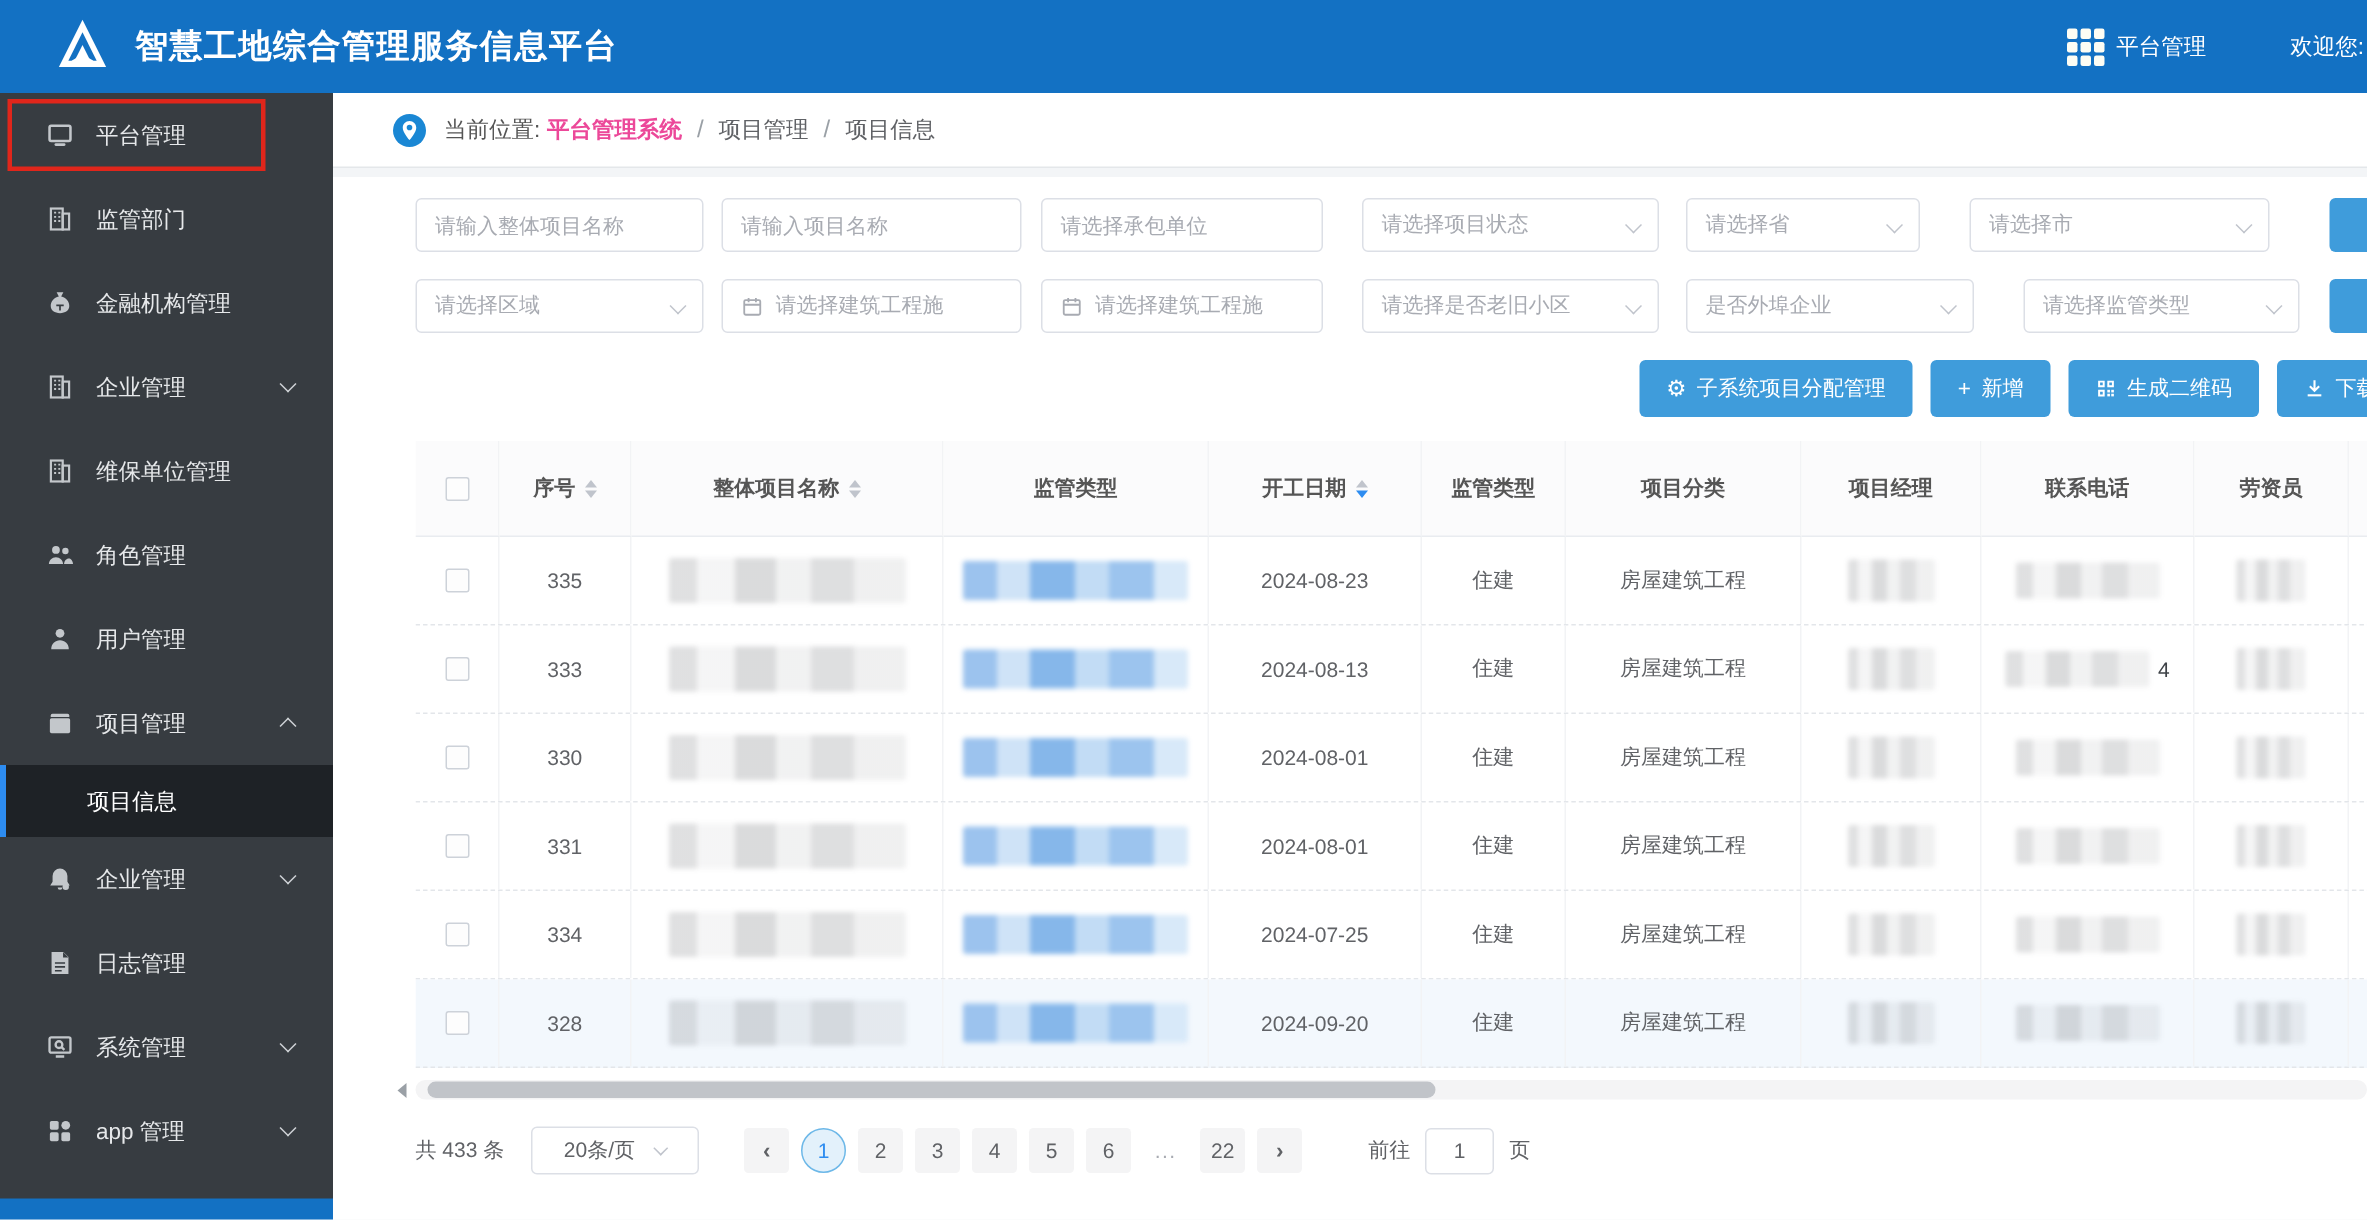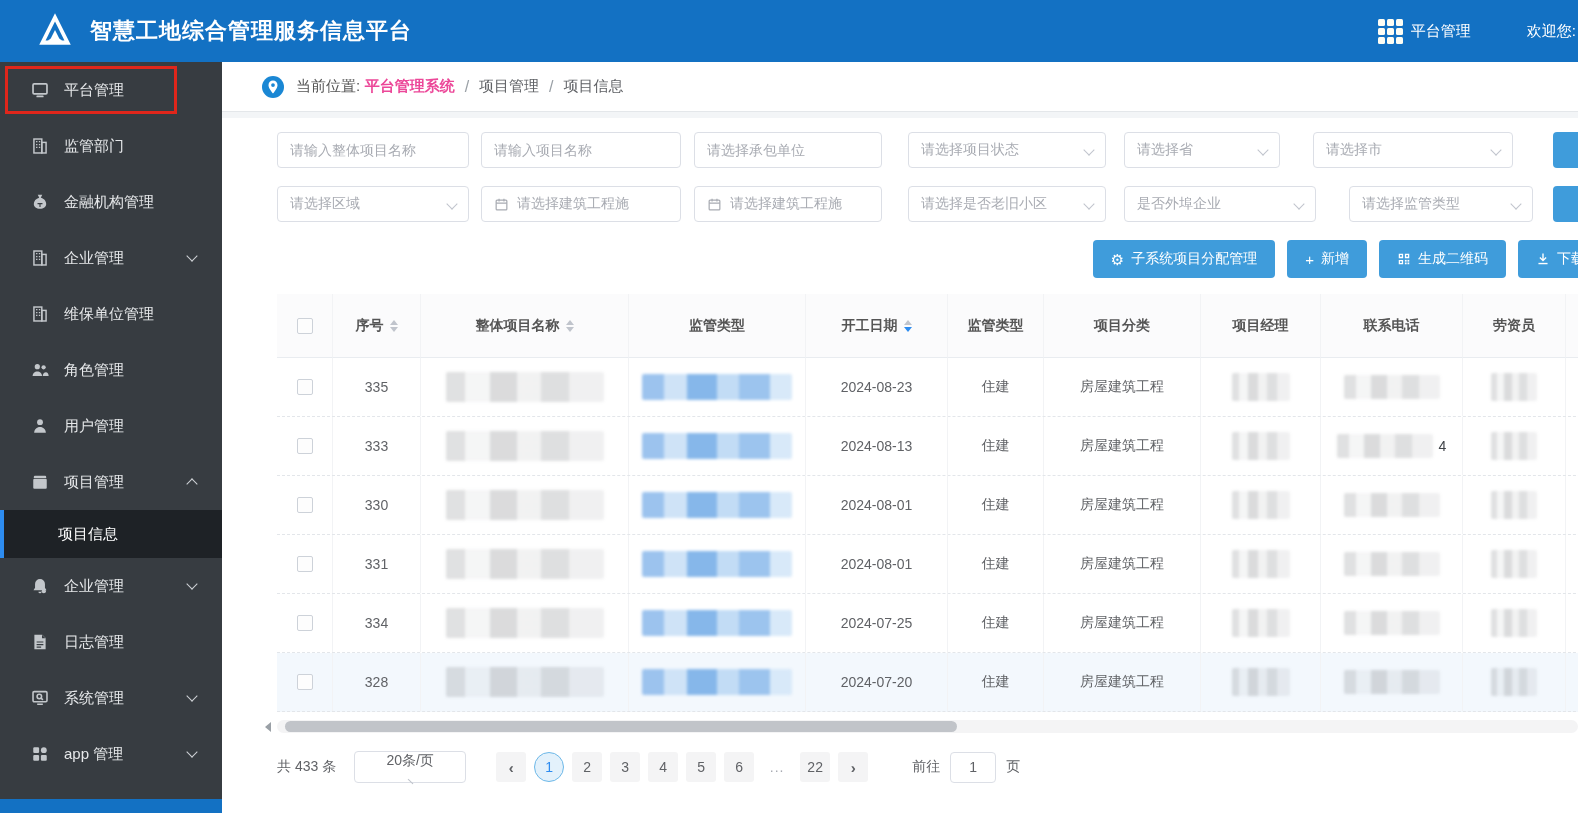--- a/index.html
+++ b/index.html
@@ -76,21 +76,21 @@
   .hint4 { margin-left:6px; color:#3f4348; font-size:14px; }
 
   
   .hscroll { width:1301px; height:13px; background:#f4f4f5; border-radius:7px; margin-top:8px; position:relative; }
   .hthumb { position:absolute; left:8px; top:1px; width:672px; height:11px; background:#c1c4c9; border-radius:6px; cursor:grab; }
   .harrow { position:absolute; left:-12px; top:2px; width:0; height:0; border-top:5px solid transparent; border-bottom:5px solid transparent; border-right:6px solid #9aa0a6; }
 
   
   .pagination { display:flex; align-items:center; margin-top:18px; font-size:14px; color:#606266; }
   .pg-total { margin-right:18px; }
-  .pg-size { width:112px; height:32px; border:1px solid #dcdfe6; border-radius:4px; display:flex; align-items:center; justify-content:center; gap:14px; color:#606266; cursor:pointer; margin-right:26px;flex-direction:column; }
+  .pg-size { width:112px; height:32px; border:1px solid #dcdfe6; border-radius:4px; display:flex; align-items:center; justify-content:center; gap:14px; color:#606266; cursor:pointer; margin-right:26px; }
   .pg-size .sel-chev { width:7px; height:7px; border-right:1.5px solid #c0c4cc; border-bottom:1.5px solid #c0c4cc; transform:rotate(45deg); margin-top:-3px; }
   .pg-arrow { width:30px; height:30px; background:#f4f4f5; border-radius:3px; display:flex; align-items:center; justify-content:center; font-size:15px; color:#606266; cursor:pointer; margin:0 4px; font-weight:bold; }
   .pg-num { min-width:30px; height:30px; background:#f4f4f5; border-radius:3px; display:flex; align-items:center; justify-content:center; color:#606266; cursor:pointer; margin:0 4px; padding:0 4px; }
   .pg-num.active { background:#e3f1fb; border:1px solid #6db8e8; border-radius:50%; width:30px; color:#2d8cf0; }
   .pg-num.dots { background:transparent; letter-spacing:1px; color:#a8abb2; }
   .pg-goto { display:flex; align-items:center; gap:10px; margin-left:40px; }
   .pg-goto input { width:46px; height:31px; border:1px solid #dcdfe6; border-radius:4px; text-align:center; font-size:14px; font-family:inherit; color:#606266; outline:none; }
 </style>
 </head>
 <body>
@@ -588,21 +588,21 @@
               <div class="tcell" style="width: 88px;">
                 <span>328</span>
               </div>
               <div class="tcell" style="width: 208px;">
                 <span class="redact" style="width:158px;height:30px;display:inline-block"></span>
               </div>
               <div class="tcell" style="width: 177px;">
                 <span class="redact blue" style="width:150px;height:26px;display:inline-block"></span>
               </div>
               <div class="tcell" style="width: 142px;">
-                <span>2024-07-20</span>
+                <span>2024-09-20</span>
               </div>
               <div class="tcell" style="width: 96px;">
                 <span>住建</span>
               </div>
               <div class="tcell" style="width: 157px;">
                 <span>房屋建筑工程</span>
               </div>
               <div class="tcell" style="width: 120px;">
                 <span class="redact" style="width:58px;height:28px;display:inline-block"></span>
               </div>

